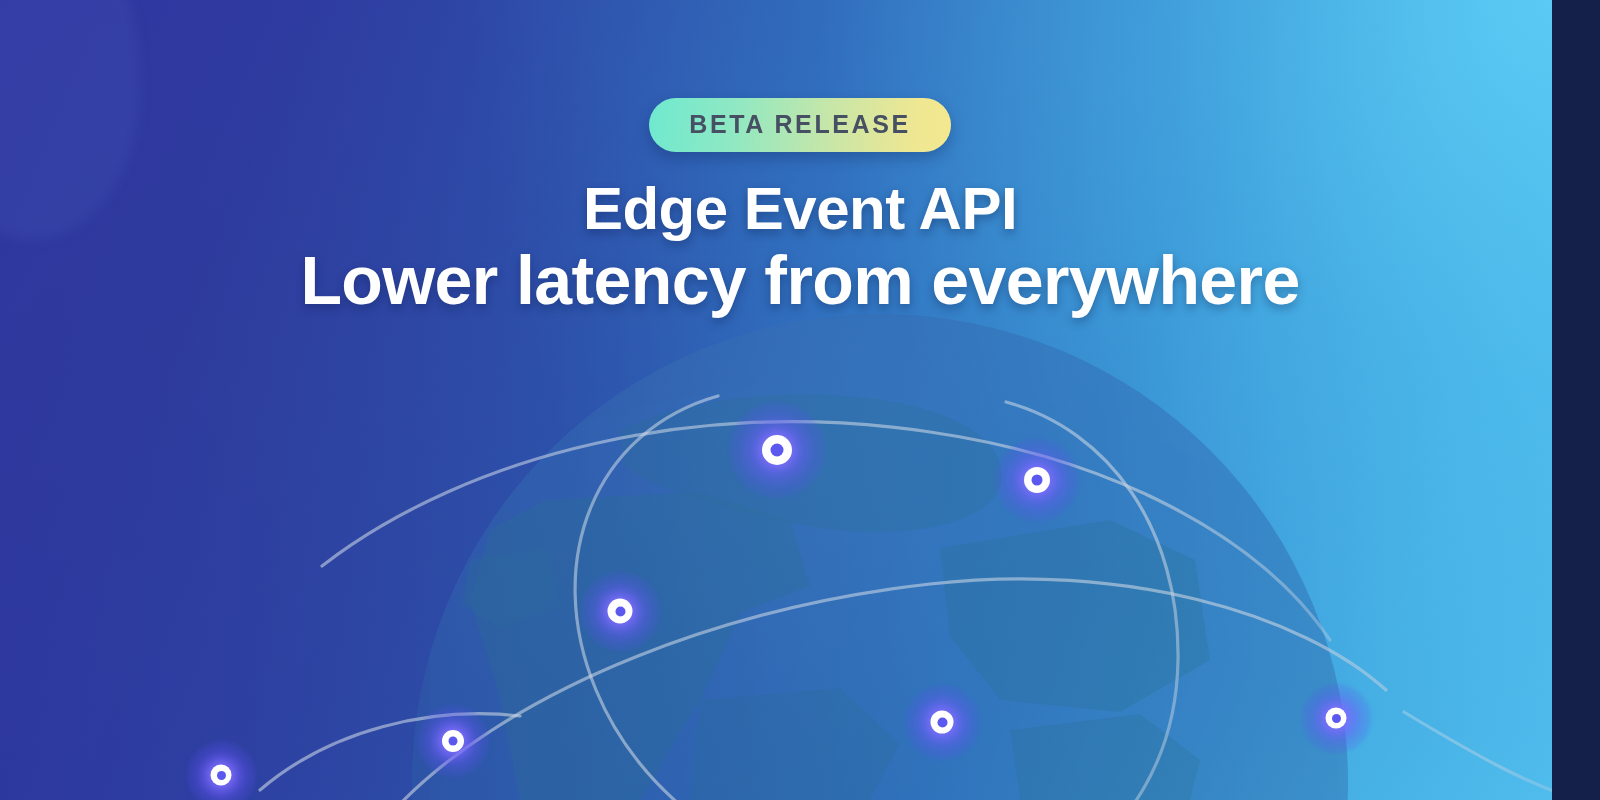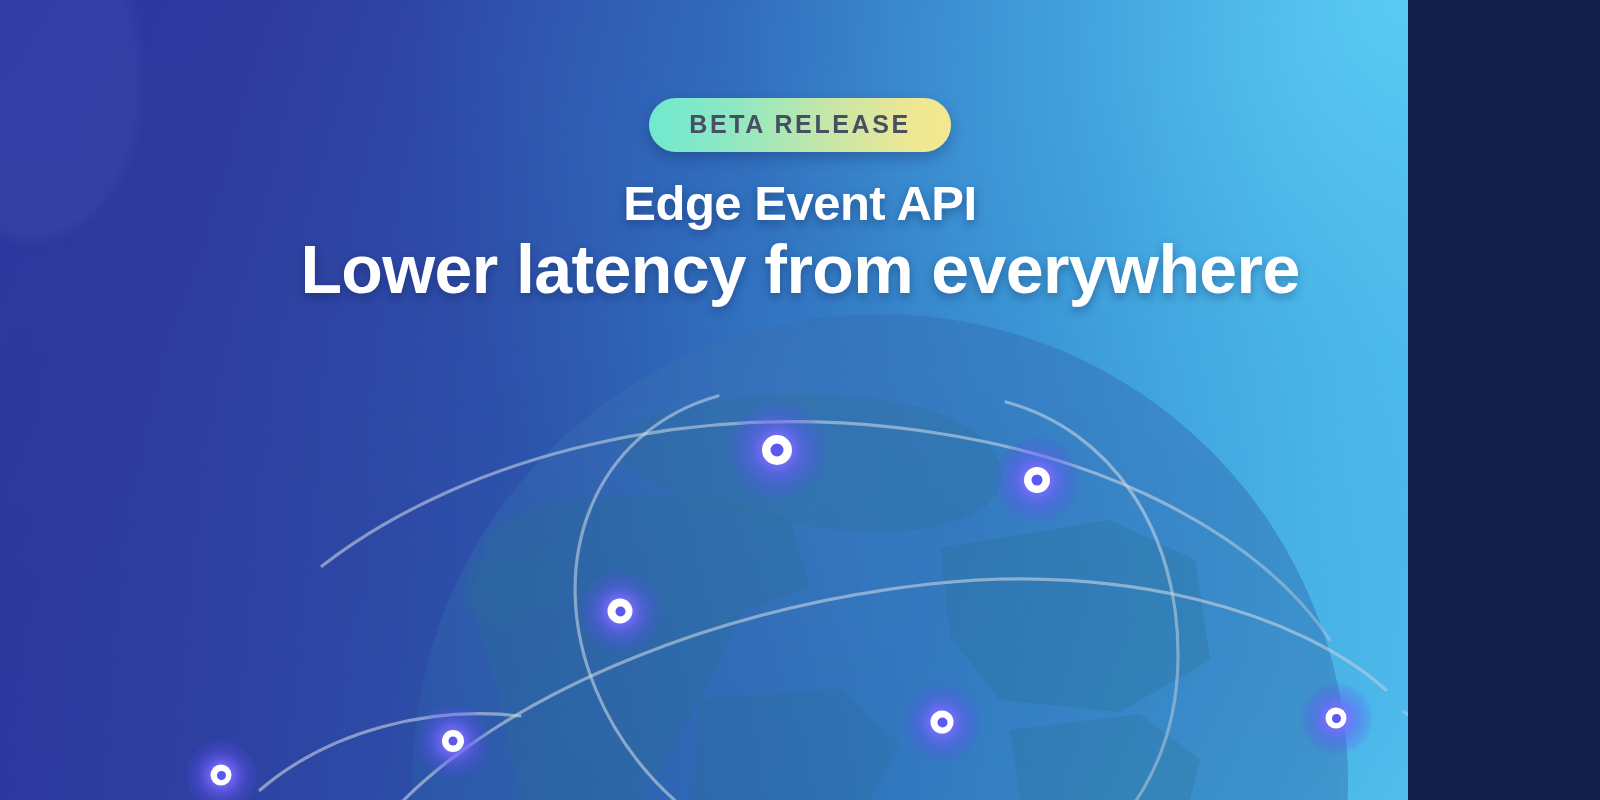--- a/index.html
+++ b/index.html
@@ -7,21 +7,21 @@
     margin: 0;
     padding: 0;
     background: #14204a;
   }
   body {
     font-family: "Liberation Sans", sans-serif;
   }
 
   #hero-banner {
     position: relative;
-    width: 1408px;
+    width: 1552px;
     height: 800px;
     overflow: hidden;
     isolation: isolate;
   }
 
   
   .bg-base {
     position: absolute;
     inset: 0;
     background: linear-gradient(112deg,
@@ -95,21 +95,21 @@
     font-size: 25px;
     font-weight: bold;
     letter-spacing: 2.6px;
     color: #465062;
     line-height: 1;
     white-space: nowrap;
   }
 
   .headline {
     margin: 26px 0 0 0;
-    font-size: 49px;
+    font-size: 60px;
     font-weight: bold;
     color: #ffffff;
     letter-spacing: -0.5px;
     line-height: 1.04;
     text-shadow: 0 4px 10px rgba(8,26,70,0.38);
   }
 
   .subheadline {
     margin: 4px 0 0 0;
     font-size: 68px;

